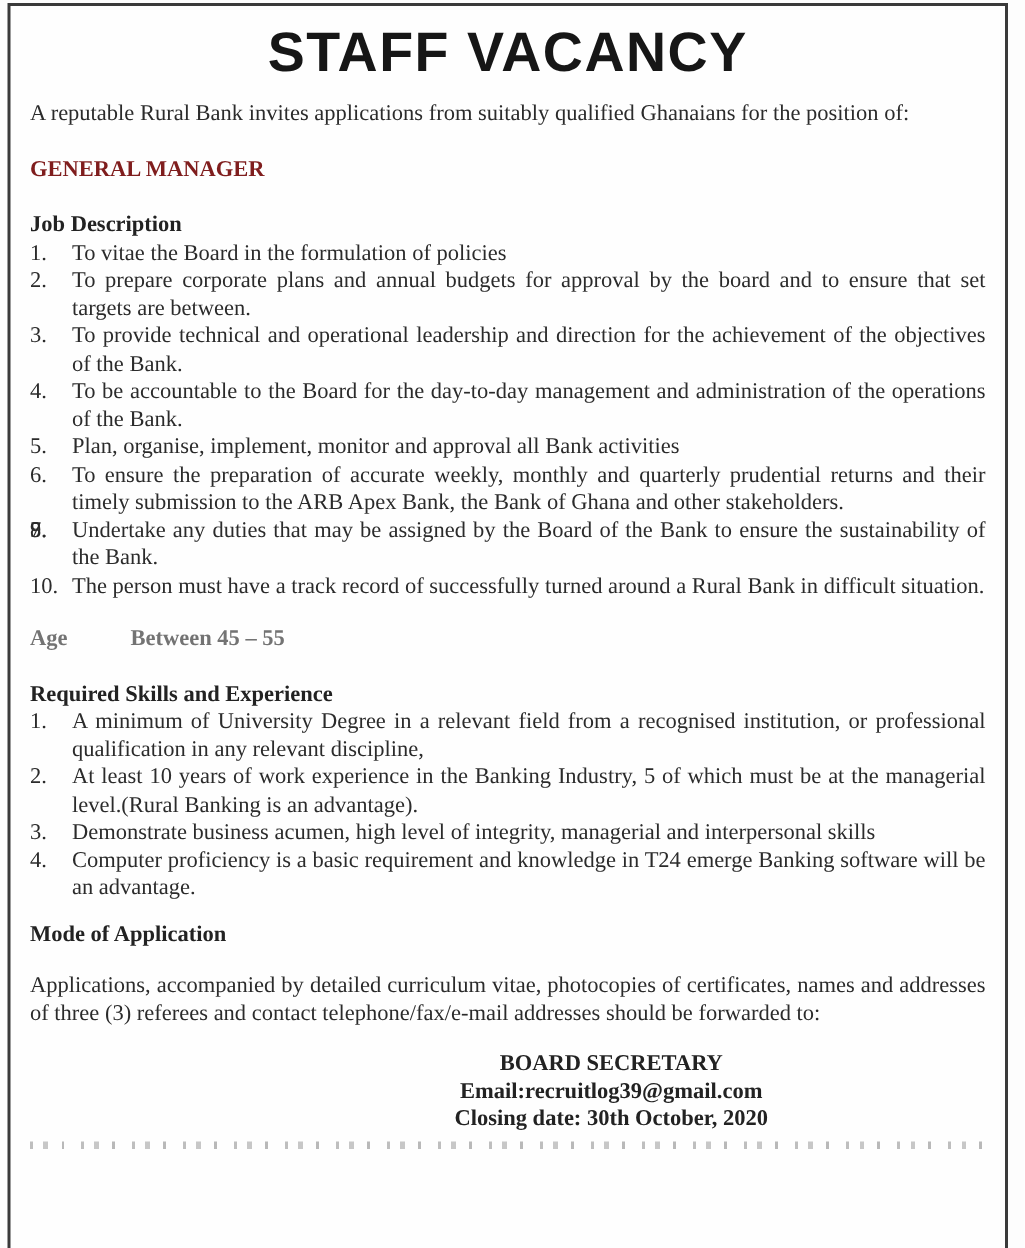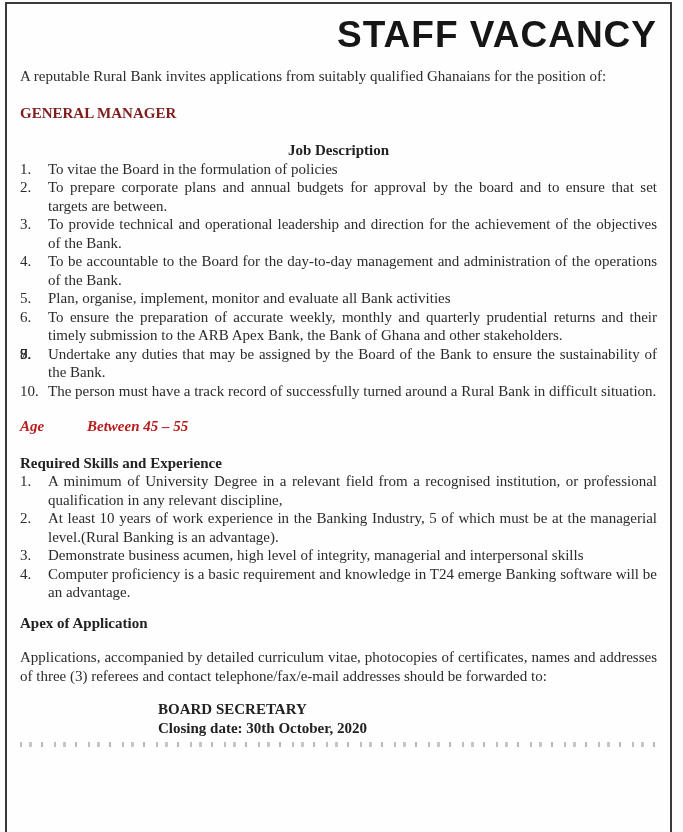--- a/index.html
+++ b/index.html
@@ -21,21 +21,21 @@
     border: 2px solid #3a3a3a;
     background: #fefefe;
     padding: 4px 13px 0 13px;
     color: #2b2b2b;
   }
   .title {
     font-family: "Liberation Sans", sans-serif;
     font-weight: bold;
     font-size: 37px;
     letter-spacing: 1px;
-    text-align: right;
+    text-align: center;
     color: #161616;
     margin: 4px 0 0 0;
     line-height: 46px;
   }
   .body-text {
     font-size: 15px;
     line-height: 18.5px;
     text-align: justify;
   }
   .intro { margin-top: 9px; }
@@ -45,54 +45,54 @@
     font-size: 15px;
     line-height: 18.5px;
     color: #7f1d1d;
   }
   .section-heading {
     font-weight: bold;
     font-size: 15px;
     line-height: 18.5px;
     color: #222;
   }
-  .jd-heading { margin-top: 19px; text-align: center; }
+  .jd-heading { margin-top: 19px; }
   .numbered-list { margin: 0; padding: 0; }
   .li {
     position: relative;
     padding-left: 28px;
     font-size: 15px;
     line-height: 18.5px;
     text-align: justify;
   }
   .li .num {
     position: absolute;
     left: 0;
     top: 0;
     width: 24px;
   }
   .age-row {
     display: flex;
     margin-top: 17px;
     font-weight: bold;
     font-size: 15px;
     line-height: 18.5px;
-    color: #b91c1c;
-    font-style: italic;
+    color: #737373;
   }
   .age-row .age-label { width: 67px; }
   .skills-heading { margin-top: 18px; }
   .mode-heading { margin-top: 12px; }
   .mode-paragraph { margin-top: 16px; }
   .contact-block {
     margin: 0 0 0 138px;
     font-weight: bold;
     font-size: 15px;
     line-height: 18.5px;
     color: #222;
+    text-align: center;
   }
   .cutoff-remnant {
     margin-top: 5px;
     height: 5px;
     width: 100%;
     opacity: 0.55;
     background:
       repeating-linear-gradient(90deg,
         #8a8a8a 0 2px, transparent 2px 9px,
         #9a9a9a 9px 12px, transparent 12px 21px,
@@ -124,21 +124,21 @@
     <div class="li">
       <span class="num">3.</span>
       <span>To provide technical and operational leadership and direction for the achievement of the objectives of the Bank.</span>
     </div>
     <div class="li">
       <span class="num">4.</span>
       <span>To be accountable to the Board for the day-to-day management and administration of the operations of the Bank.</span>
     </div>
     <div class="li">
       <span class="num">5.</span>
-      <span>Plan, organise, implement, monitor and evaluate all Bank activities</span>
+      <span>Plan, organise, implement, monitor and approval all Bank activities</span>
     </div>
     <div class="li">
       <span class="num">6.</span>
       <span>To ensure the preparation of accurate weekly, monthly and quarterly prudential returns and their timely submission to the ARB Apex Bank, the Bank of Ghana and other stakeholders.</span>
     </div>
     <div class="li">
       <span class="num">7.</span>
     </div>
     <div class="li">
       <span class="num">8.</span>
@@ -172,24 +172,25 @@
     <div class="li">
       <span class="num">3.</span>
       <span>Demonstrate business acumen, high level of integrity, managerial and interpersonal skills</span>
     </div>
     <div class="li">
       <span class="num">4.</span>
       <span>Computer proficiency is a basic requirement and knowledge in T24 emerge Banking software will be an advantage.</span>
     </div>
   </div>
 
-  <div class="section-heading mode-heading">Apex of Application</div>
+  <div class="section-heading mode-heading">Mode of Application</div>
 
   <p class="body-text mode-paragraph">Applications, accompanied by detailed curriculum vitae, photocopies of certificates, names and addresses of three (3) referees and contact telephone/fax/e-mail addresses should be forwarded to:</p>
 
   <div class="contact-block">
     <div>BOARD SECRETARY</div>
+    <div>Email:recruitlog39@gmail.com</div>
     <div>Closing date: 30th October, 2020</div>
   </div>
 
   <div class="cutoff-remnant"></div>
 
 </div>
 
 </body></html>

